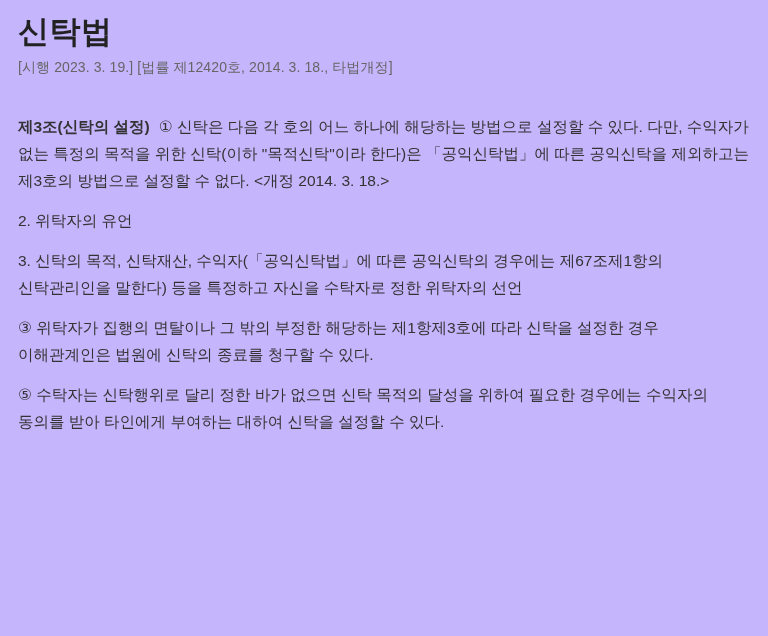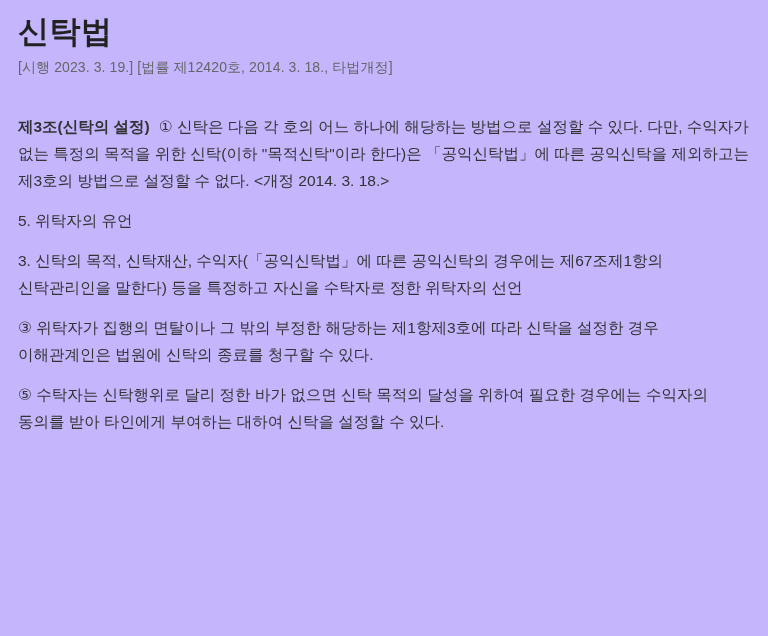--- a/index.html
+++ b/index.html
@@ -56,21 +56,21 @@
     <p class="law-meta">[시행 2023. 3. 19.] [법률 제12420호, 2014. 3. 18., 타법개정]</p>
   </header>
 
   <main class="article-body">
 
     <p class="para">
       <strong class="article-heading">제3조(신탁의 설정)</strong><span>① 신탁은 다음 각 호의 어느 하나에 해당하는 방법으로 설정할 수 있다. 다만, 수익자가 없는 특정의 목적을 위한 신탁(이하 "목적신탁"이라 한다)은 「공익신탁법」에 따른 공익신탁을 제외하고는 제3호의 방법으로 설정할 수 없다. &lt;개정 2014. 3. 18.&gt;</span>
     </p>
 
 
-    <p class="para">5. 위탁자의 유언</p>
+    <p class="para">2. 위탁자의 유언</p>
 
     <p class="para">3. 신탁의 목적, 신탁재산, 수익자(「공익신탁법」에 따른 공익신탁의 경우에는 제67조제1항의 신탁관리인을 말한다) 등을 특정하고 자신을 수탁자로 정한 위탁자의 선언</p>
 
 
     <p class="para">③ 위탁자가 집행의 면탈이나 그 밖의 부정한 해당하는 제1항제3호에 따라 신탁을 설정한 경우 이해관계인은 법원에 신탁의 종료를 청구할 수 있다.</p>
 
 
     <p class="para">⑤ 수탁자는 신탁행위로 달리 정한 바가 없으면 신탁 목적의 달성을 위하여 필요한 경우에는 수익자의 동의를 받아 타인에게 부여하는 대하여 신탁을 설정할 수 있다.</p>
 
   </main>

